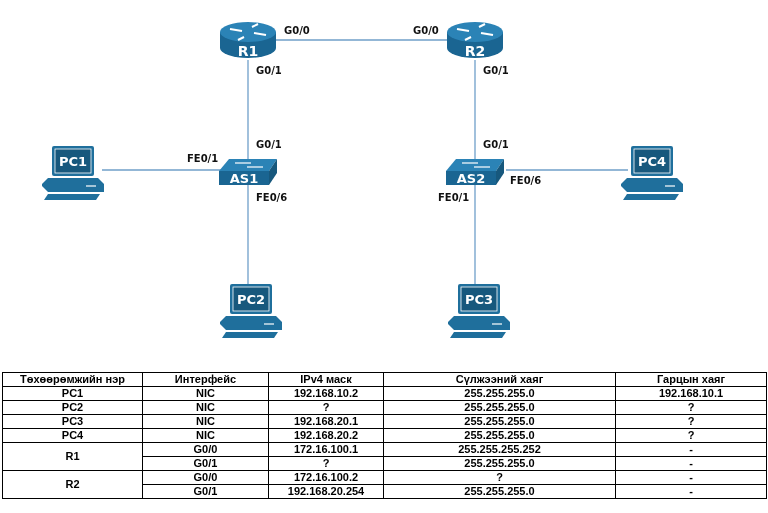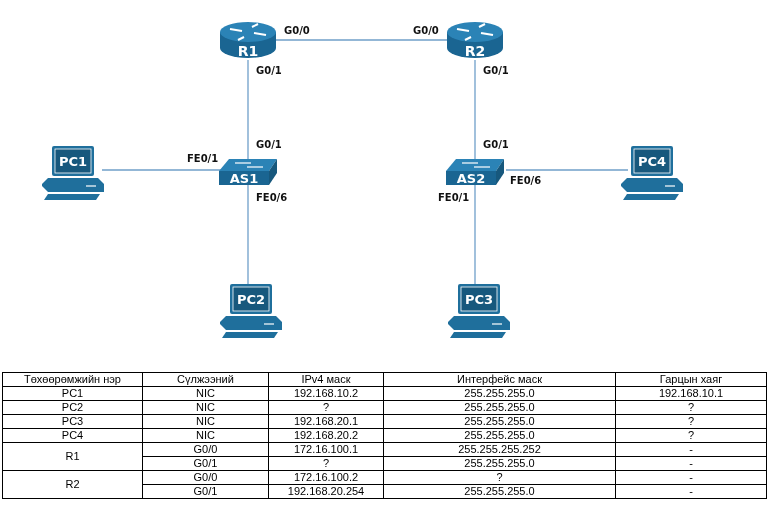--- a/index.html
+++ b/index.html
@@ -5,21 +5,21 @@
   html, body { margin: 0; padding: 0; background: #ffffff; }
   body { width: 768px; height: 513px; position: relative; overflow: hidden;
          font-family: "Liberation Sans", sans-serif; }
   #topology { position: absolute; left: 0; top: 0; }
   .lbl { font-family: "DejaVu Sans", sans-serif; font-weight: bold; font-size: 10px; fill: #111; }
   .dev-lbl { font-family: "DejaVu Sans", sans-serif; font-weight: bold; fill: #ffffff; }
   .link { stroke: #6f9fc9; stroke-width: 1.3; fill: none; }
   #addr-table { position: absolute; left: 2px; top: 372px; border-collapse: collapse;
                 font-family: "Liberation Sans", sans-serif; font-size: 11px; color: #000; }
   #addr-table th, #addr-table td { border: 1px solid #000; padding: 0; height: 13px; line-height: 13px;
-                text-align: center; font-weight: normal; }
+                text-align: center; font-weight: bold; }
   #addr-table td.merged { vertical-align: middle; }
 </style>
 </head>
 <body>
 
 <svg id="topology" width="768" height="365" viewBox="0 0 768 365">
   <defs>
     <g id="router-shape">
       <path d="M0,12 L0,28 A28,10 0 0 0 56,28 L56,12 Z" fill="#1a6592"></path>
       <ellipse cx="28" cy="12" rx="28" ry="10" fill="#2b83b6"></ellipse>
@@ -109,23 +109,23 @@
   <colgroup>
     <col style="width:140px">
       <col style="width:126px">
       <col style="width:115px">
       <col style="width:232px">
       <col style="width:151px">
   </colgroup>
   <thead>
     <tr>
       <th>Төхөөрөмжийн нэр</th>
-      <th>Сүлжээний</th>
+      <th>Интерфейс</th>
       <th>IPv4 маск</th>
-      <th>Интерфейс маск</th>
+      <th>Сүлжээний хаяг</th>
       <th>Гарцын хаяг</th>
     </tr>
   </thead>
   <tbody>
     <tr>
       <td>PC1</td>
       <td>NIC</td>
       <td>192.168.10.2</td>
       <td>255.255.255.0</td>
       <td>192.168.10.1</td>

